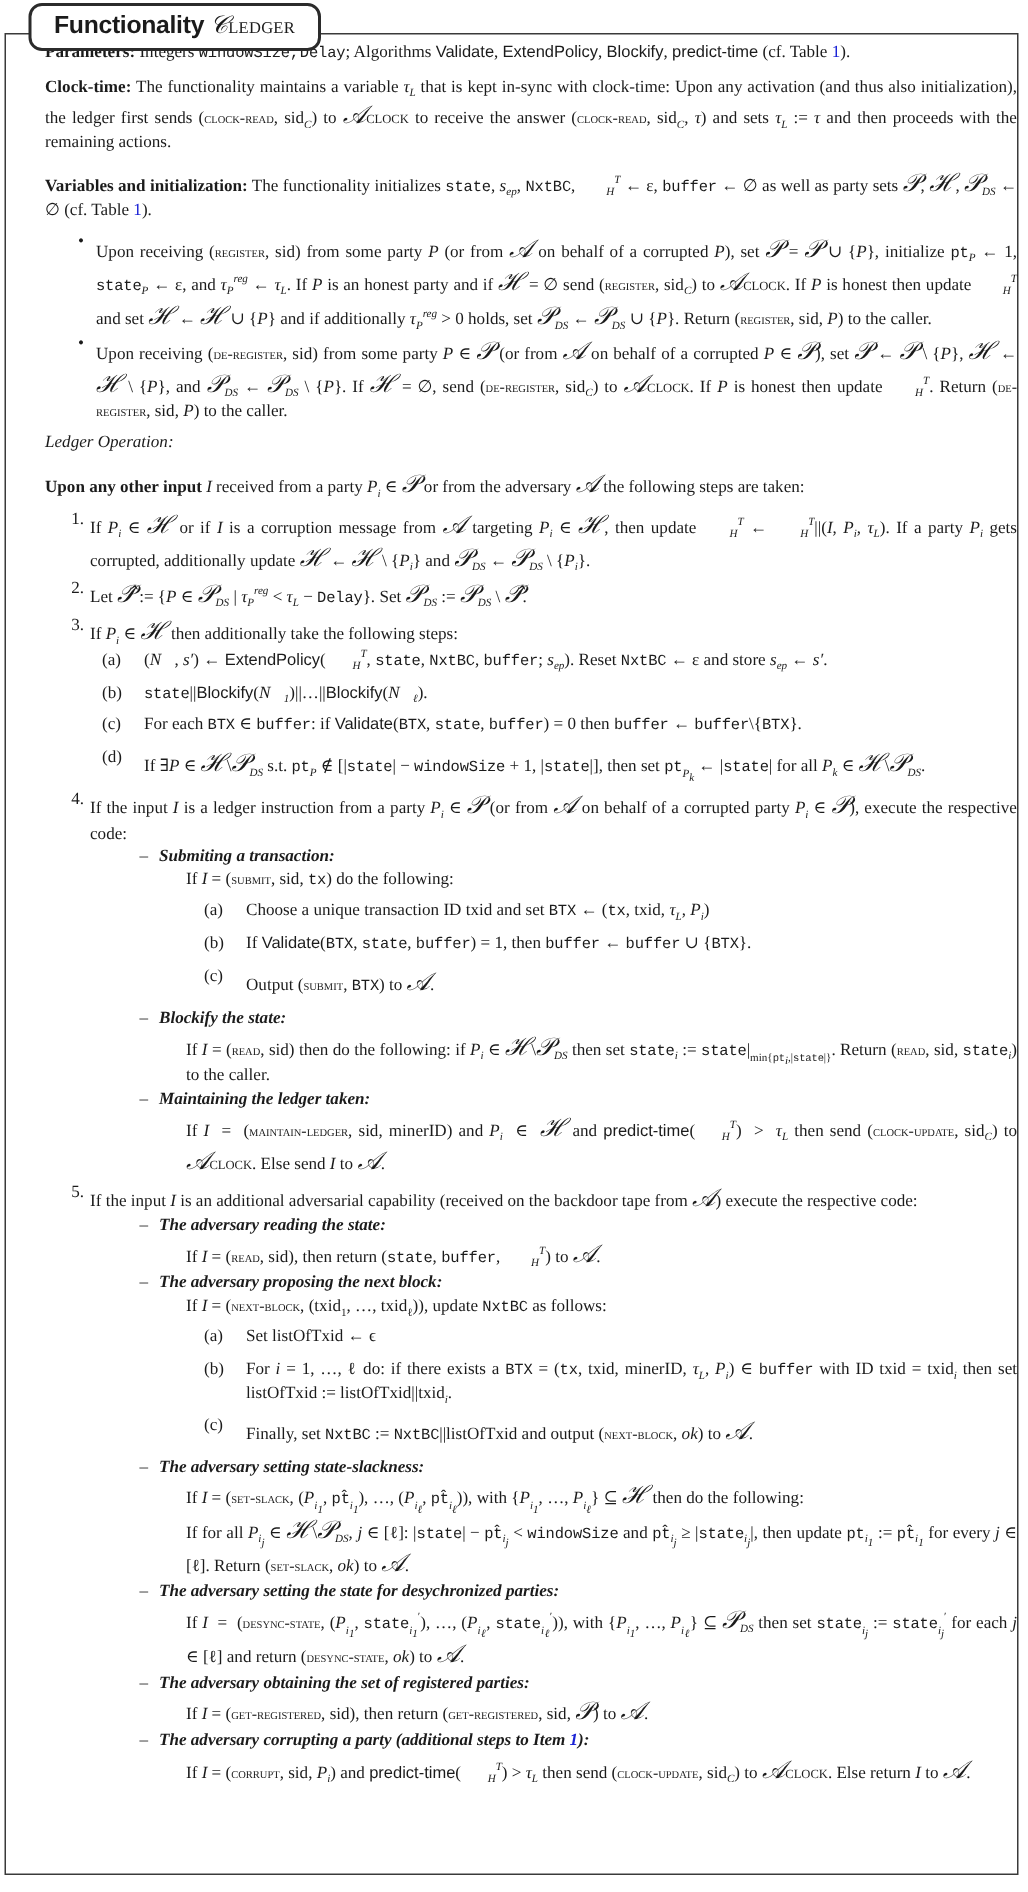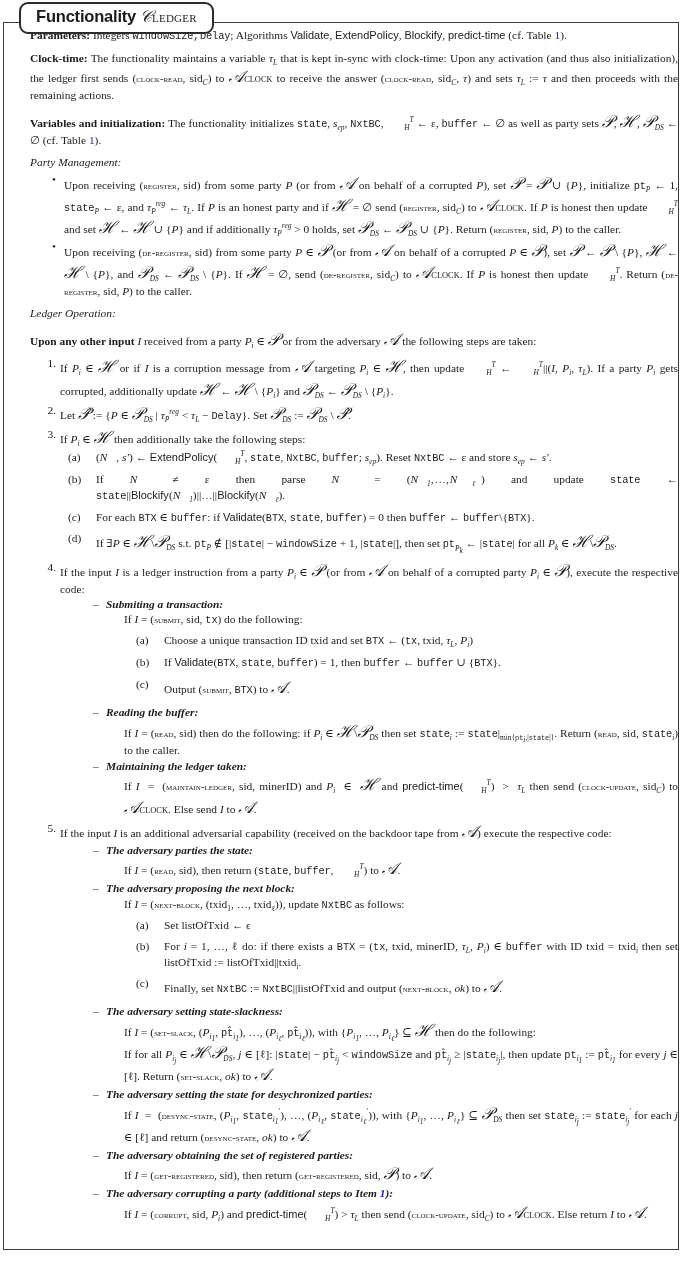--- a/index.html
+++ b/index.html
@@ -200,21 +200,20 @@
   <p class="para">
     <span class="hd">Clock-time:</span>
     The functionality maintains a variable <span class="mi">τ<sub>L</sub></span> that is kept in-sync with clock-time: Upon any activation (and thus also initialization), the ledger first sends (<span class="scp">clock-read</span>, sid<sub><span class="mi">C</span></sub>) to <span class="cal">𝒜</span><span class="scp" style="font-size:8.4px">CLOCK</span> to receive the answer (<span class="scp">clock-read</span>, sid<sub><span class="mi">C</span></sub>, <span class="mi">τ</span>) and sets <span class="mi">τ<sub>L</sub></span> := <span class="mi">τ</span> and then proceeds with the remaining actions.
   </p>
 
   <p class="para">
     <span class="hd">Variables and initialization:</span>
     The functionality initializes <span class="mono">state</span>, <span class="mi">s<sub>ep</sub></span>, <span class="mono">NxtBC</span>, <span class="mi">ℴ⃗<sub>H</sub><sup>T</sup></span> ← ε, <span class="mono">buffer</span> ← ∅ as well as party sets <span class="cal">𝒫</span>, <span class="cal">ℋ</span>, <span class="cal">𝒫</span><sub><span class="mi">DS</span></sub> ← ∅ (cf. Table&nbsp;<a class="ref" href="#">1</a>).
   </p>
 
-  <div class="sect">Party Management:</div>
 
   <ul class="bul">
     <li>
       Upon receiving (<span class="scp">register</span>, sid) from some party <span class="mi">P</span> (or from <span class="cal">𝒜</span> on behalf of a corrupted <span class="mi">P</span>), set <span class="cal">𝒫</span> = <span class="cal">𝒫</span> ∪ {<span class="mi">P</span>}, initialize <span class="mono">pt</span><sub><span class="mi">P</span></sub> ← 1, <span class="mono">state</span><sub><span class="mi">P</span></sub> ← ε, and <span class="mi">τ<sub>P</sub><sup>reg</sup></span> ← <span class="mi">τ<sub>L</sub></span>. If <span class="mi">P</span> is an honest party and if <span class="cal">ℋ</span> = ∅ send (<span class="scp">register</span>, sid<sub><span class="mi">C</span></sub>) to <span class="cal">𝒜</span><span class="scp" style="font-size:8.4px">CLOCK</span>. If <span class="mi">P</span> is honest then update <span class="mi">ℴ⃗<sub>H</sub><sup>T</sup></span> and set <span class="cal">ℋ</span> ← <span class="cal">ℋ</span> ∪ {<span class="mi">P</span>} and if additionally <span class="mi">τ<sub>P</sub><sup>reg</sup></span> &gt; 0 holds, set <span class="cal">𝒫</span><sub><span class="mi">DS</span></sub> ← <span class="cal">𝒫</span><sub><span class="mi">DS</span></sub> ∪ {<span class="mi">P</span>}. Return (<span class="scp">register</span>, sid, <span class="mi">P</span>) to the caller.
     </li>
     <li>
       Upon receiving (<span class="scp">de-register</span>, sid) from some party <span class="mi">P</span> ∈ <span class="cal">𝒫</span> (or from <span class="cal">𝒜</span> on behalf of a corrupted <span class="mi">P</span> ∈ <span class="cal">𝒫</span>), set <span class="cal">𝒫</span> ← <span class="cal">𝒫</span> \ {<span class="mi">P</span>}, <span class="cal">ℋ</span> ← <span class="cal">ℋ</span> \ {<span class="mi">P</span>}, and <span class="cal">𝒫</span><sub><span class="mi">DS</span></sub> ← <span class="cal">𝒫</span><sub><span class="mi">DS</span></sub> \ {<span class="mi">P</span>}. If <span class="cal">ℋ</span> = ∅, send (<span class="scp">de-register</span>, sid<sub><span class="mi">C</span></sub>) to <span class="cal">𝒜</span><span class="scp" style="font-size:8.4px">CLOCK</span>. If <span class="mi">P</span> is honest then update <span class="mi">ℴ⃗<sub>H</sub><sup>T</sup></span>. Return (<span class="scp">de-register</span>, sid, <span class="mi">P</span>) to the caller.
     </li>
   </ul>
 
@@ -240,21 +239,20 @@
     <li>
       <span class="lbl">3.</span>
       If <span class="mi">P<sub>i</sub></span> ∈ <span class="cal">ℋ</span> then additionally take the following steps:
       <ol class="alpha wide">
         <li>
           <span class="lbl">(a)</span>
           (<span class="mi">N⃗</span>, <span class="mi">s′</span>) ← <span class="sf">ExtendPolicy</span>(<span class="mi">ℴ⃗<sub>H</sub><sup>T</sup></span>, <span class="mono">state</span>, <span class="mono">NxtBC</span>, <span class="mono">buffer</span>; <span class="mi">s<sub>ep</sub></span>). Reset <span class="mono">NxtBC</span> ← ε and store <span class="mi">s<sub>ep</sub></span> ← <span class="mi">s′</span>.
         </li>
         <li>
           <span class="lbl">(b)</span>
-          <span class="spread">If &nbsp; <span class="mi">N⃗</span> &nbsp; ≠ &nbsp; ε &nbsp; then &nbsp; parse &nbsp; <span class="mi">N⃗</span> &nbsp; = &nbsp; (<span class="mi">N⃗<sub>1</sub></span>, …, <span class="mi">N⃗<sub>ℓ</sub></span>) &nbsp; and &nbsp; update &nbsp; <span class="mono">state</span> &nbsp; ←</span>
           <span class="mono">state</span>||<span class="sf">Blockify</span>(<span class="mi">N⃗<sub>1</sub></span>)||…||<span class="sf">Blockify</span>(<span class="mi">N⃗<sub>ℓ</sub></span>).
         </li>
         <li>
           <span class="lbl">(c)</span>
           For each <span class="mono">BTX</span> ∈ <span class="mono">buffer</span>: if <span class="sf">Validate</span>(<span class="mono">BTX</span>, <span class="mono">state</span>, <span class="mono">buffer</span>) = 0 then <span class="mono">buffer</span> ← <span class="mono">buffer</span>\{<span class="mono">BTX</span>}.
         </li>
         <li>
           <span class="lbl">(d)</span>
           If ∃<span class="mi">P</span> ∈ <span class="cal">ℋ</span>\<span class="cal">𝒫</span><sub><span class="mi">DS</span></sub> s.t. <span class="mono">pt</span><sub><span class="mi">P</span></sub> ∉ [|<span class="mono">state</span>| − <span class="mono">windowSize</span> + 1, |<span class="mono">state</span>|], then set <span class="mono">pt</span><sub><span class="mi">P<sub>k</sub></span></sub> ← |<span class="mono">state</span>| for all <span class="mi">P<sub>k</sub></span> ∈ <span class="cal">ℋ</span>\<span class="cal">𝒫</span><sub><span class="mi">DS</span></sub>.
         </li>
@@ -279,38 +277,38 @@
               If <span class="sf">Validate</span>(<span class="mono">BTX</span>, <span class="mono">state</span>, <span class="mono">buffer</span>) = 1, then <span class="mono">buffer</span> ← <span class="mono">buffer</span> ∪ {<span class="mono">BTX</span>}.
             </li>
             <li>
               <span class="lbl">(c)</span>
               Output (<span class="scp">submit</span>, <span class="mono">BTX</span>) to <span class="cal">𝒜</span>.
             </li>
           </ol>
         </li>
 
         <li>
-          <span class="it">Reading the buffer:</span><br>
+          <span class="it">Blockify the state:</span><br>
           <span class="sub-body" style="display:inline-block">If <span class="mi">I</span> = (<span class="scp">read</span>, sid) then do the following: if <span class="mi">P<sub>i</sub></span> ∈ <span class="cal">ℋ</span>\<span class="cal">𝒫</span><sub><span class="mi">DS</span></sub> then set <span class="mono">state</span><sub><span class="mi">i</span></sub> := <span class="mono">state</span>|<sub>min{<span class="mono" style="font-size:7px">pt</span><sub><span class="mi">i</span></sub>,|<span class="mono" style="font-size:7px">state</span>|}</sub>. Return (<span class="scp">read</span>, sid, <span class="mono">state</span><sub><span class="mi">i</span></sub>) to the caller.</span>
         </li>
 
         <li>
           <span class="it">Maintaining the ledger taken:</span><br>
           <span class="sub-body" style="display:inline-block">If <span class="mi">I</span> &nbsp;=&nbsp; (<span class="scp">maintain-ledger</span>, sid, minerID) and <span class="mi">P<sub>i</sub></span> &nbsp;∈&nbsp; <span class="cal">ℋ</span> and <span class="sf">predict-time</span>(<span class="mi">ℴ⃗<sub>H</sub><sup>T</sup></span>) &nbsp;&gt;&nbsp; <span class="mi">τ<sub>L</sub></span> then send (<span class="scp">clock-update</span>, sid<sub><span class="mi">C</span></sub>) to <span class="cal">𝒜</span><span class="scp" style="font-size:8.4px">CLOCK</span>. Else send <span class="mi">I</span> to <span class="cal">𝒜</span>.</span>
         </li>
       </ul>
     </li>
 
     <li>
       <span class="lbl">5.</span>
       If the input <span class="mi">I</span> is an additional adversarial capability (received on the backdoor tape from <span class="cal">𝒜</span>) execute the respective code:
 
       <ul class="dash">
         <li>
-          <span class="it">The adversary parties the state:</span><br>
+          <span class="it">The adversary reading the state:</span><br>
           <span class="sub-body" style="display:inline-block">If <span class="mi">I</span> = (<span class="scp">read</span>, sid), then return (<span class="mono">state</span>, <span class="mono">buffer</span>, <span class="mi">ℴ⃗<sub>H</sub><sup>T</sup></span>) to <span class="cal">𝒜</span>.</span>
         </li>
 
         <li>
           <span class="it">The adversary proposing the next block:</span><br>
           <span class="sub-body" style="display:inline-block">If <span class="mi">I</span> = (<span class="scp">next-block</span>, (txid<sub>1</sub>, …, txid<sub>ℓ</sub>)), update <span class="mono">NxtBC</span> as follows:</span>
           <ol class="alpha wide" style="padding-left:58px; margin-top:5px">
             <li>
               <span class="lbl">(a)</span>
               Set listOfTxid ← ϵ

